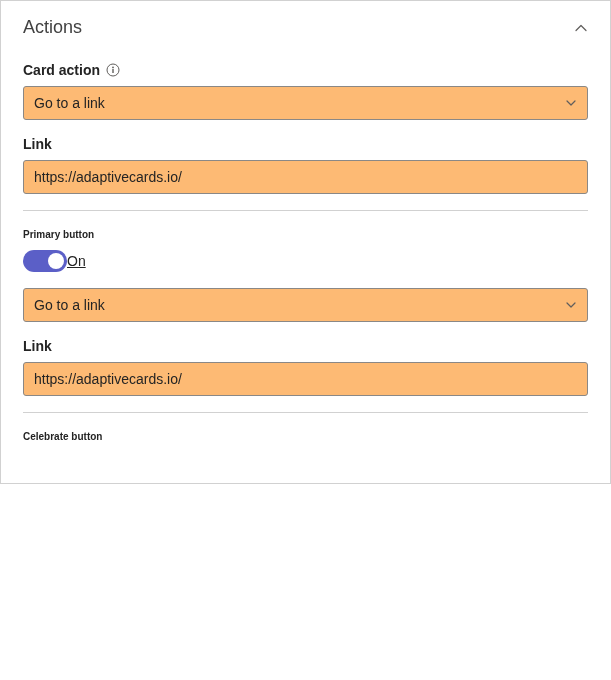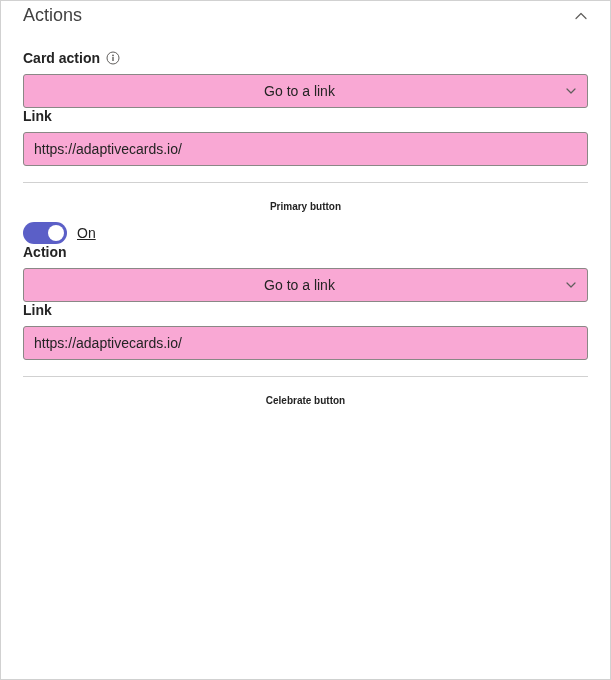--- a/index.html
+++ b/index.html
@@ -7,23 +7,22 @@
       font-family: "Segoe UI", -apple-system, BlinkMacSystemFont, sans-serif;
       font-size: 14px;
       color: #242424;
       background: #fff;
       width: 611px;
       height: 680px;
     }
     .panel {
       border: 1px solid #d1d1d1;
       width: 611px;
-      height: 680px;
-      padding: 4px 22px;
-      text-align: center;
+      height: 484px;
+      padding: 16px 22px;
     }
     .panel-header {
       display: flex;
       justify-content: space-between;
       align-items: center;
       margin-bottom: 24px;
     }
     .panel-title {
       font-size: 18px;
       font-weight: 400;
@@ -32,44 +31,44 @@
     .field-label {
       font-weight: 600;
       font-size: 14px;
       color: #242424;
       margin-bottom: 8px;
       display: flex;
       align-items: center;
       gap: 6px;
     }
     .field-group {
+      margin-bottom: 16px;
     }
     .select-control, .text-control {
       width: 100%;
       height: 34px;
       border: 1px solid #8a8886;
       border-radius: 3px;
-      background: #f9a8d4;
+      background: #fdba74;
       padding: 0 10px;
       display: flex;
       align-items: center;
       justify-content: space-between;
       font-size: 14px;
       color: #242424;
     }
     .select-value { flex: 1; }
     .divider {
       border: none;
       border-top: 1px solid #d1d1d1;
       margin: 16px 0 18px 0;
     }
     .toggle-row {
       display: flex;
       align-items: center;
-      gap: 10px;
       text-decoration: underline;
     }
     .toggle {
       width: 44px;
       height: 22px;
       border-radius: 11px;
       position: relative;
       cursor: pointer;
     }
     .toggle-on {
@@ -156,21 +155,20 @@
   <div class="section-header">Primary button</div>
   <div class="toggle-row field-group">
     <div class="toggle toggle-on">
       <div class="knob"></div>
     </div>
     <span class="toggle-label">On</span>
   </div>
 
 
   <div class="field-group">
-    <div class="field-label">Action</div>
     <div class="select-control">
       <span class="select-value">Go to a link</span>
       <span class="chevron-down">
         <svg width="12" height="12" viewBox="0 0 12 12">
             <path d="M2 4 L6 8 L10 4" stroke="currentColor" stroke-width="1.2" fill="none" stroke-linecap="round" stroke-linejoin="round"></path>
           </svg>
       </span>
     </div>
   </div>
 

